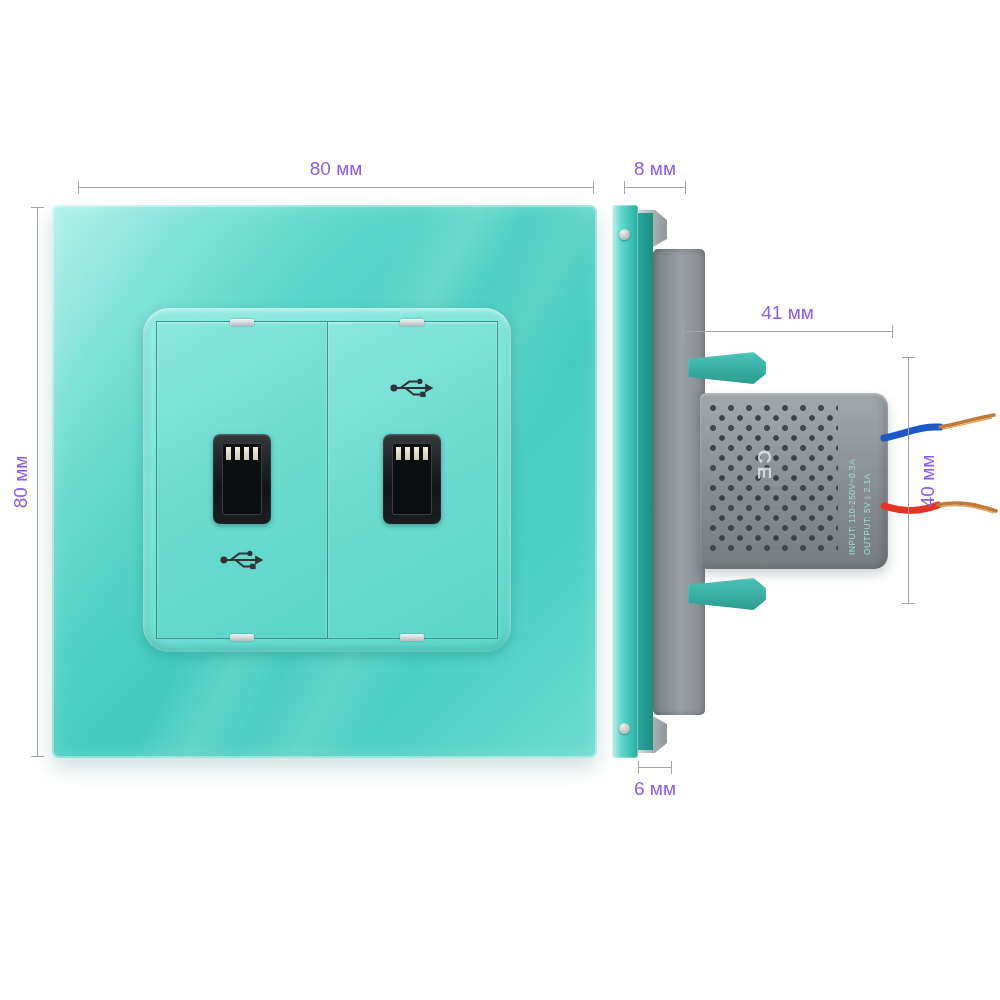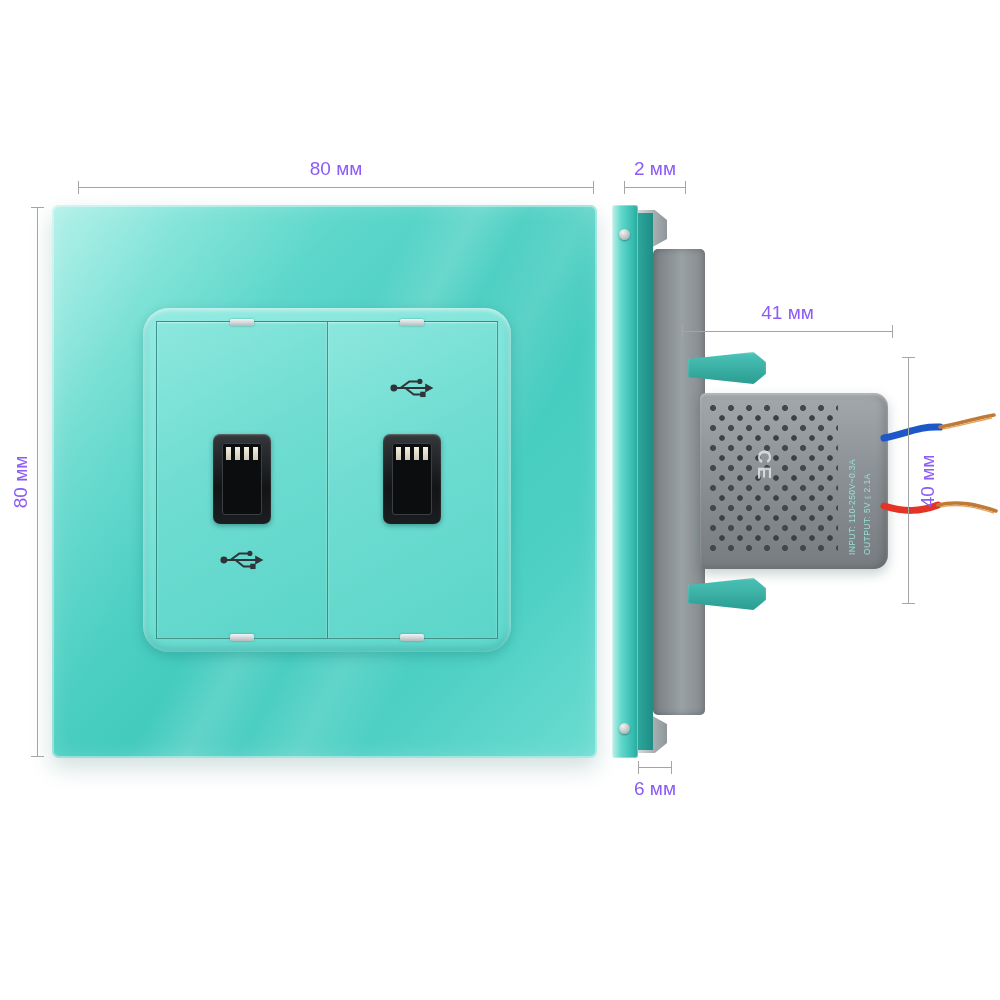--- a/index.html
+++ b/index.html
@@ -192,21 +192,21 @@
     <div class="line"></div>
     <div class="tick start"></div>
     <div class="tick end"></div>
     <span class="lbl" style="left:50%;top:-18px;">80 мм</span>
   </div>
 
   <div class="dim dim-h" style="left:624px;top:187px;width:62px;">
     <div class="line"></div>
     <div class="tick start"></div>
     <div class="tick end"></div>
-    <span class="lbl" style="left:50%;top:-18px;">2 мм</span>
+    <span class="lbl" style="left:50%;top:-18px;">8 мм</span>
   </div>
 
   <div class="dim dim-h" style="left:682px;top:331px;width:211px;">
     <div class="line"></div>
     <div class="tick start"></div>
     <div class="tick end"></div>
     <span class="lbl" style="left:50%;top:-18px;">41 мм</span>
   </div>
 
   <div class="dim dim-v" style="left:37px;top:207px;height:550px;">

